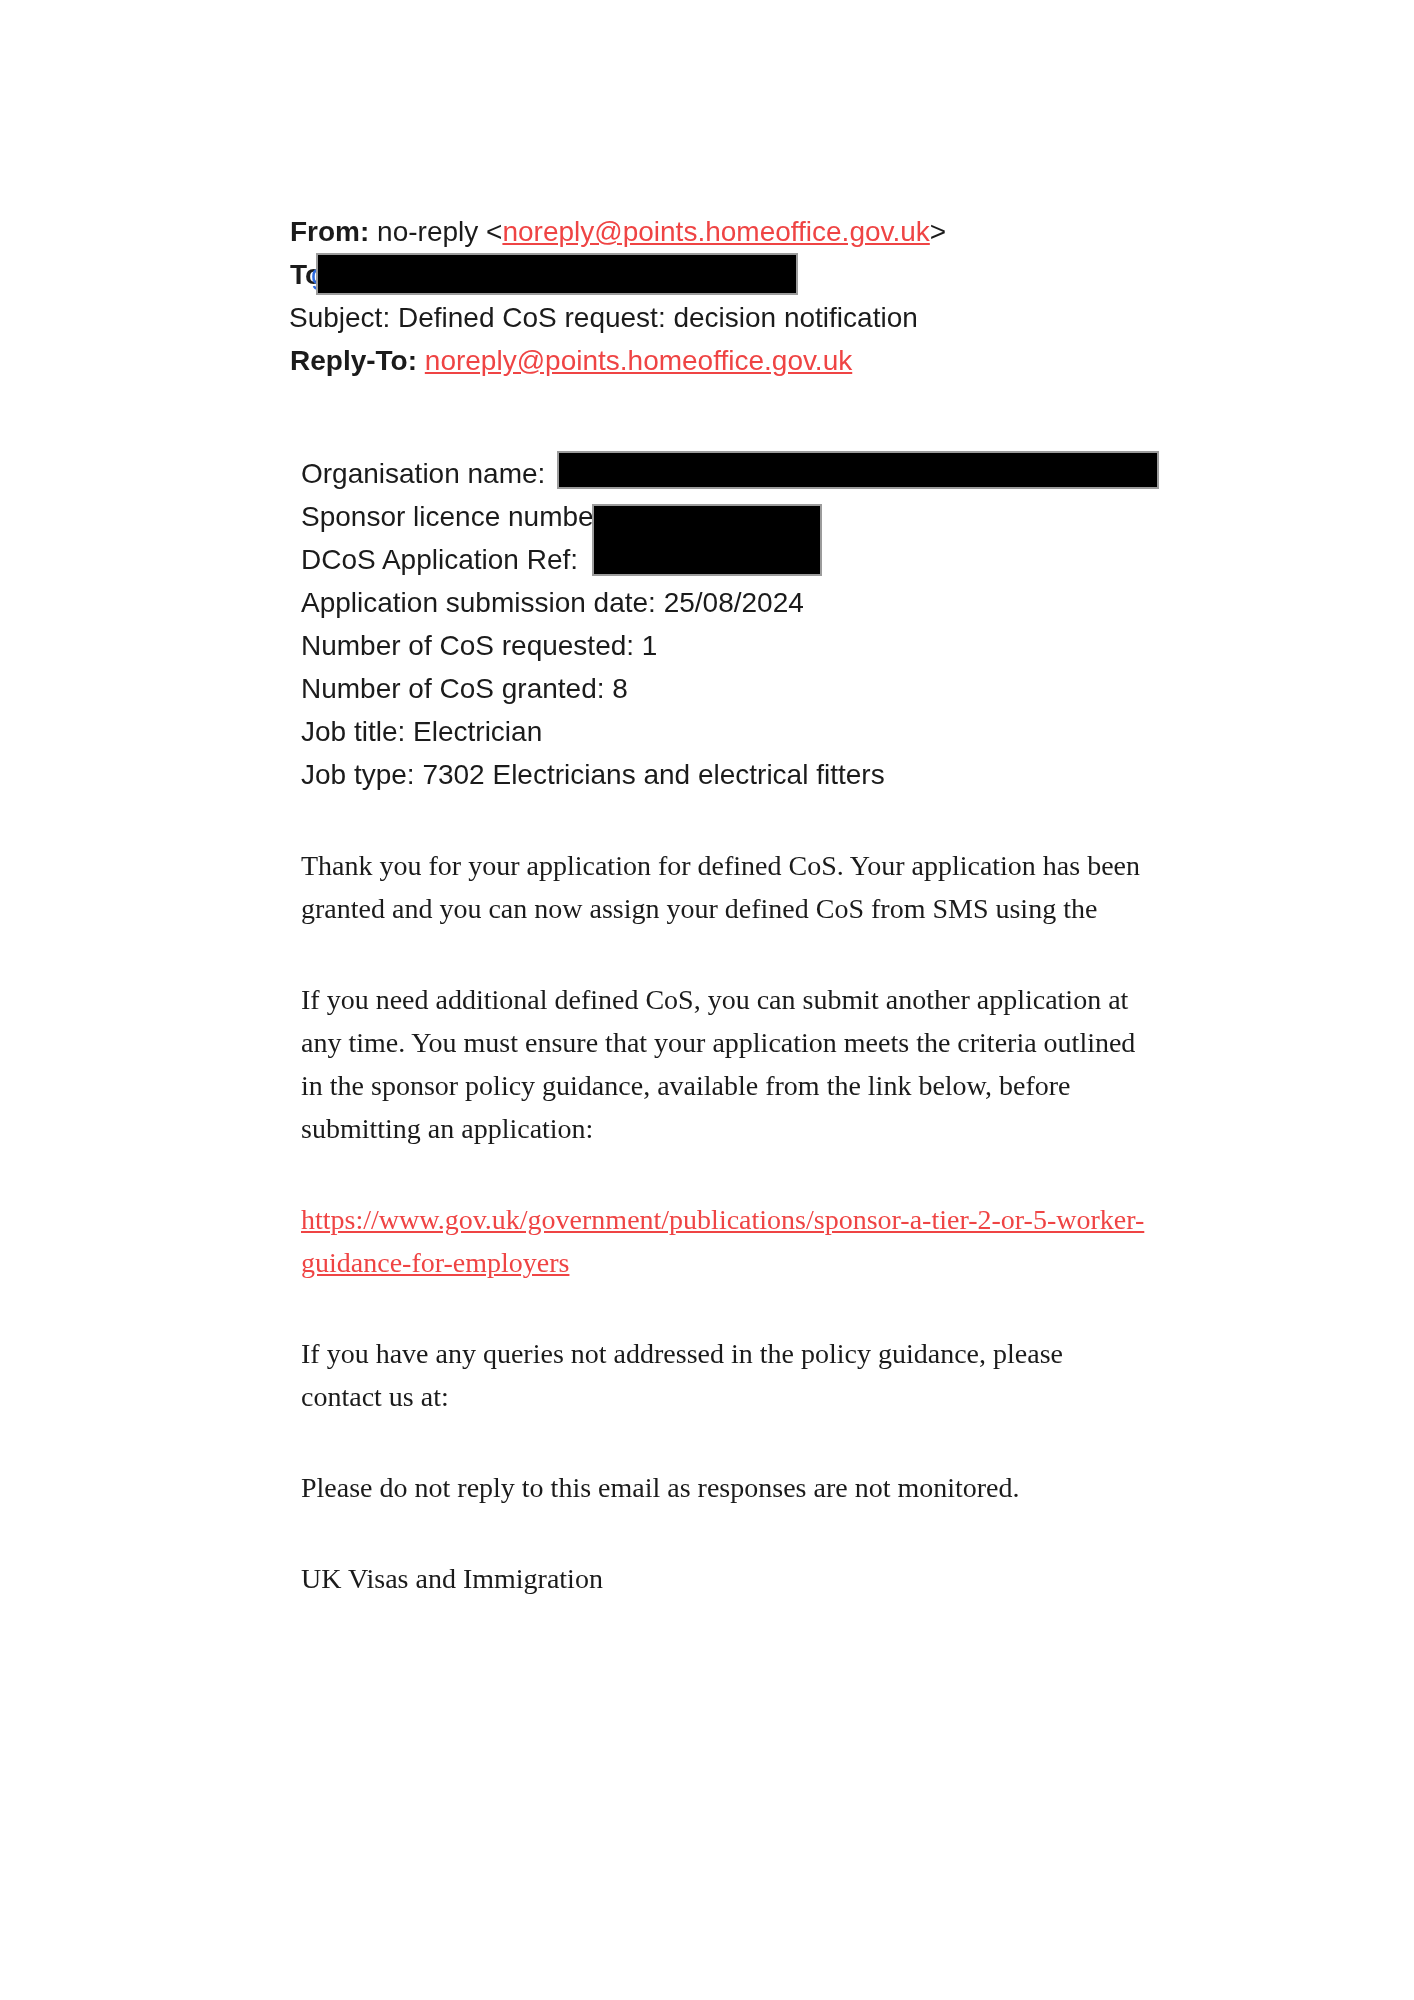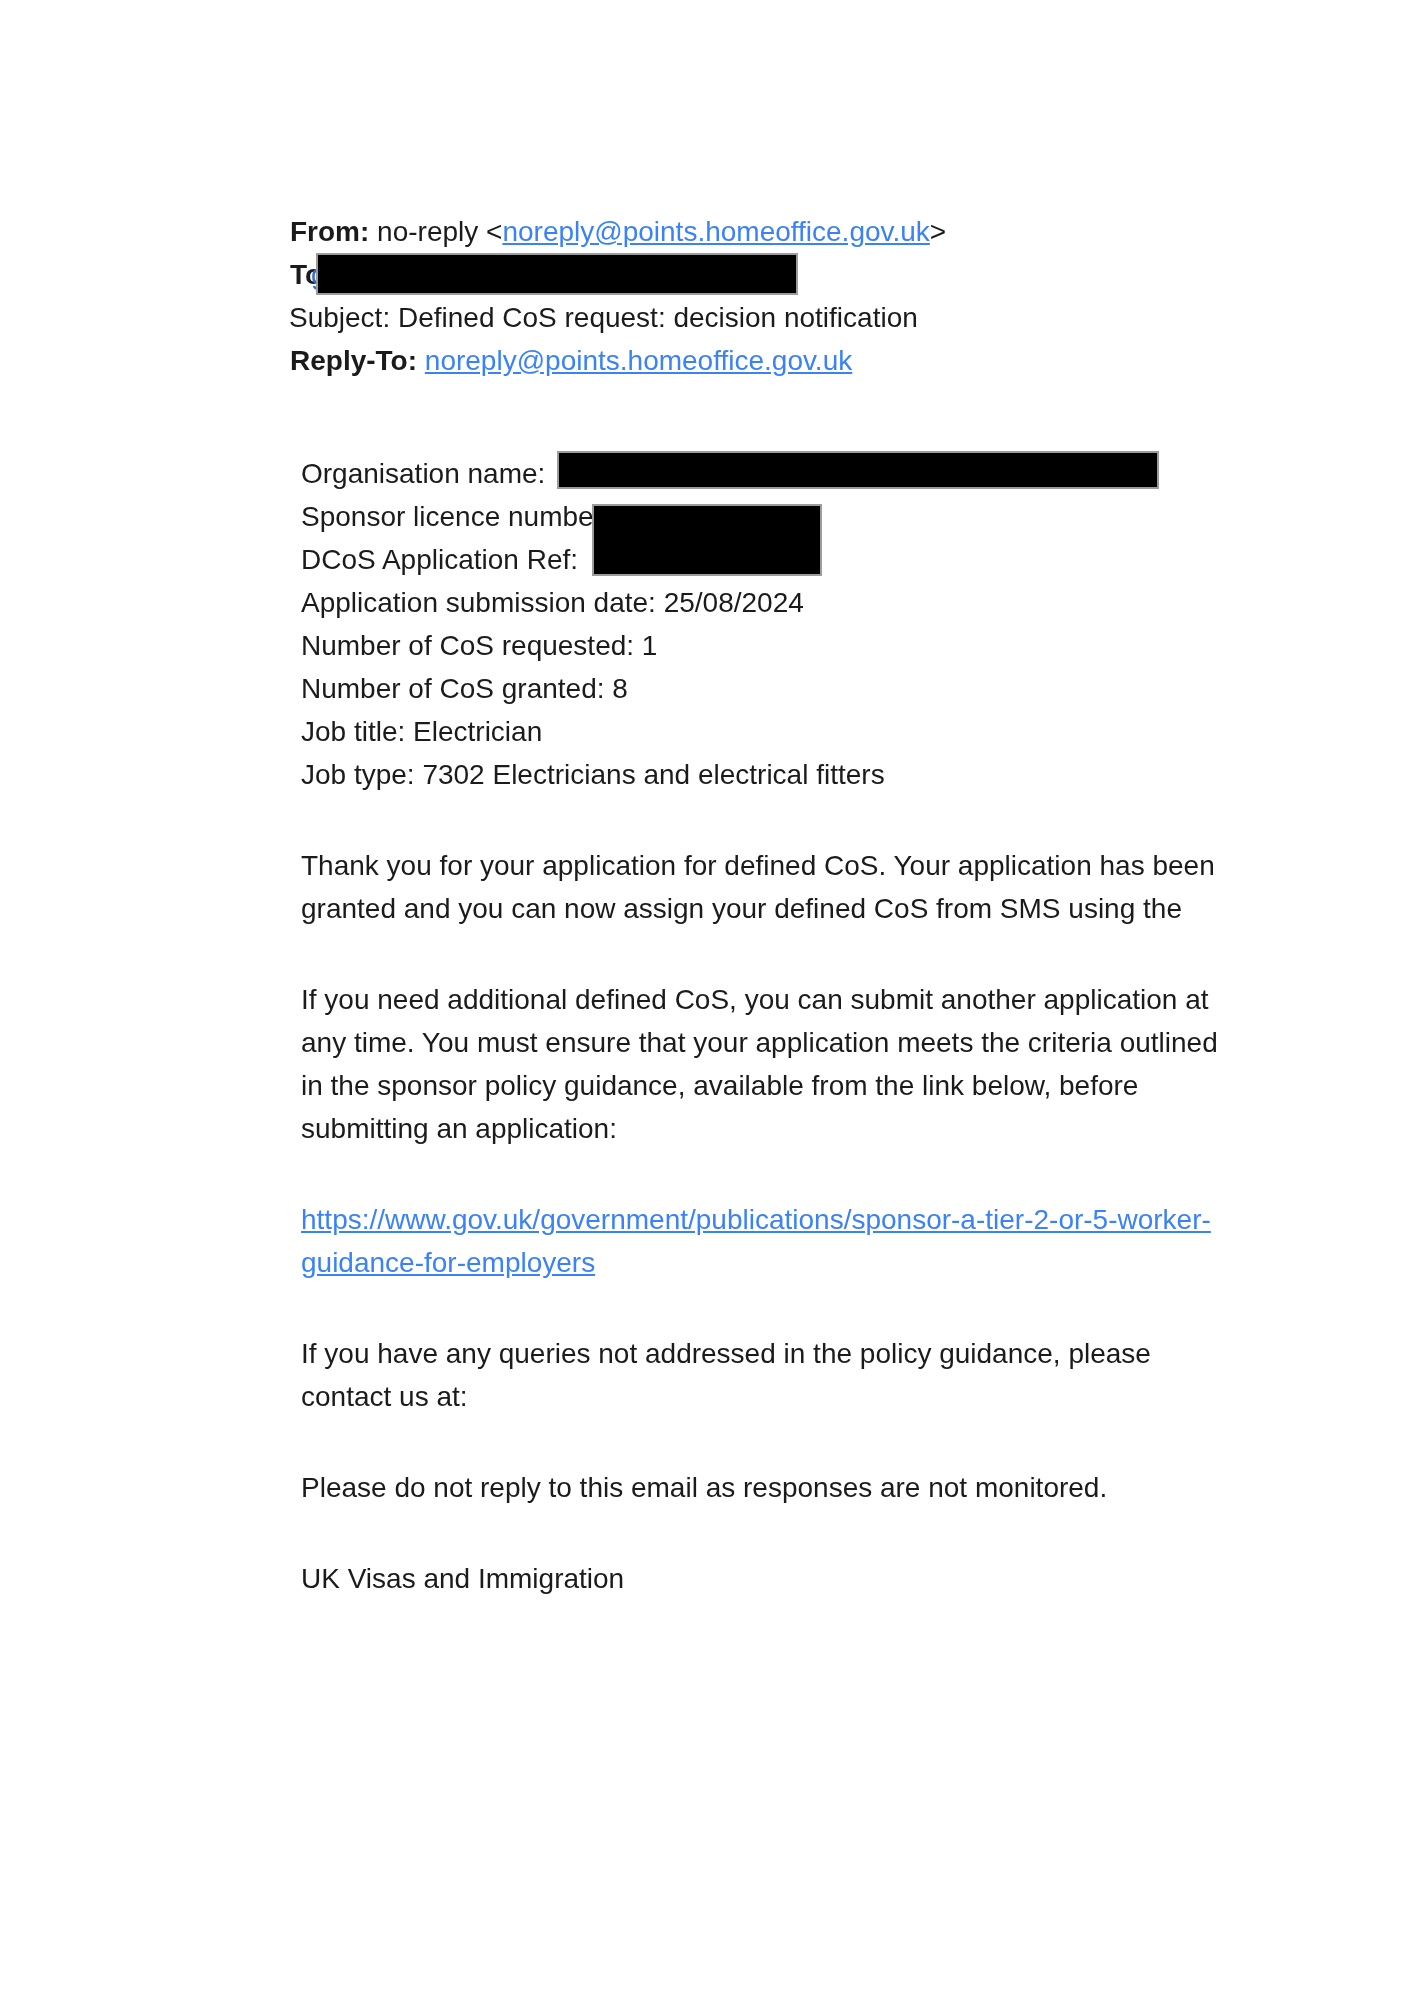--- a/index.html
+++ b/index.html
@@ -29,25 +29,25 @@
   }
   .bline {
     line-height: 43px;
     white-space: nowrap;
     position: relative;
     margin-left: 24px;
   }
   .label { font-weight: bold; margin-left: 13px; }
   .subject-line { font-weight: normal; margin-left: 12px; }
   .link {
-    color: #3b82f6;
+    color: #ef4444;
     text-decoration: underline;
     cursor: pointer;
   }
-  .para { margin-top: 48px; }
+  .para { margin-top: 48px; font-family: Liberation Serif, serif; }
   .details { margin-top: 70px; }
   .redact {
     position: absolute;
     background: #000000;
     border: 2px solid #9c9c9c;
     box-sizing: border-box;
     z-index: 2;
   }
   .redact-to {
     left: 39px; top: 0px;

